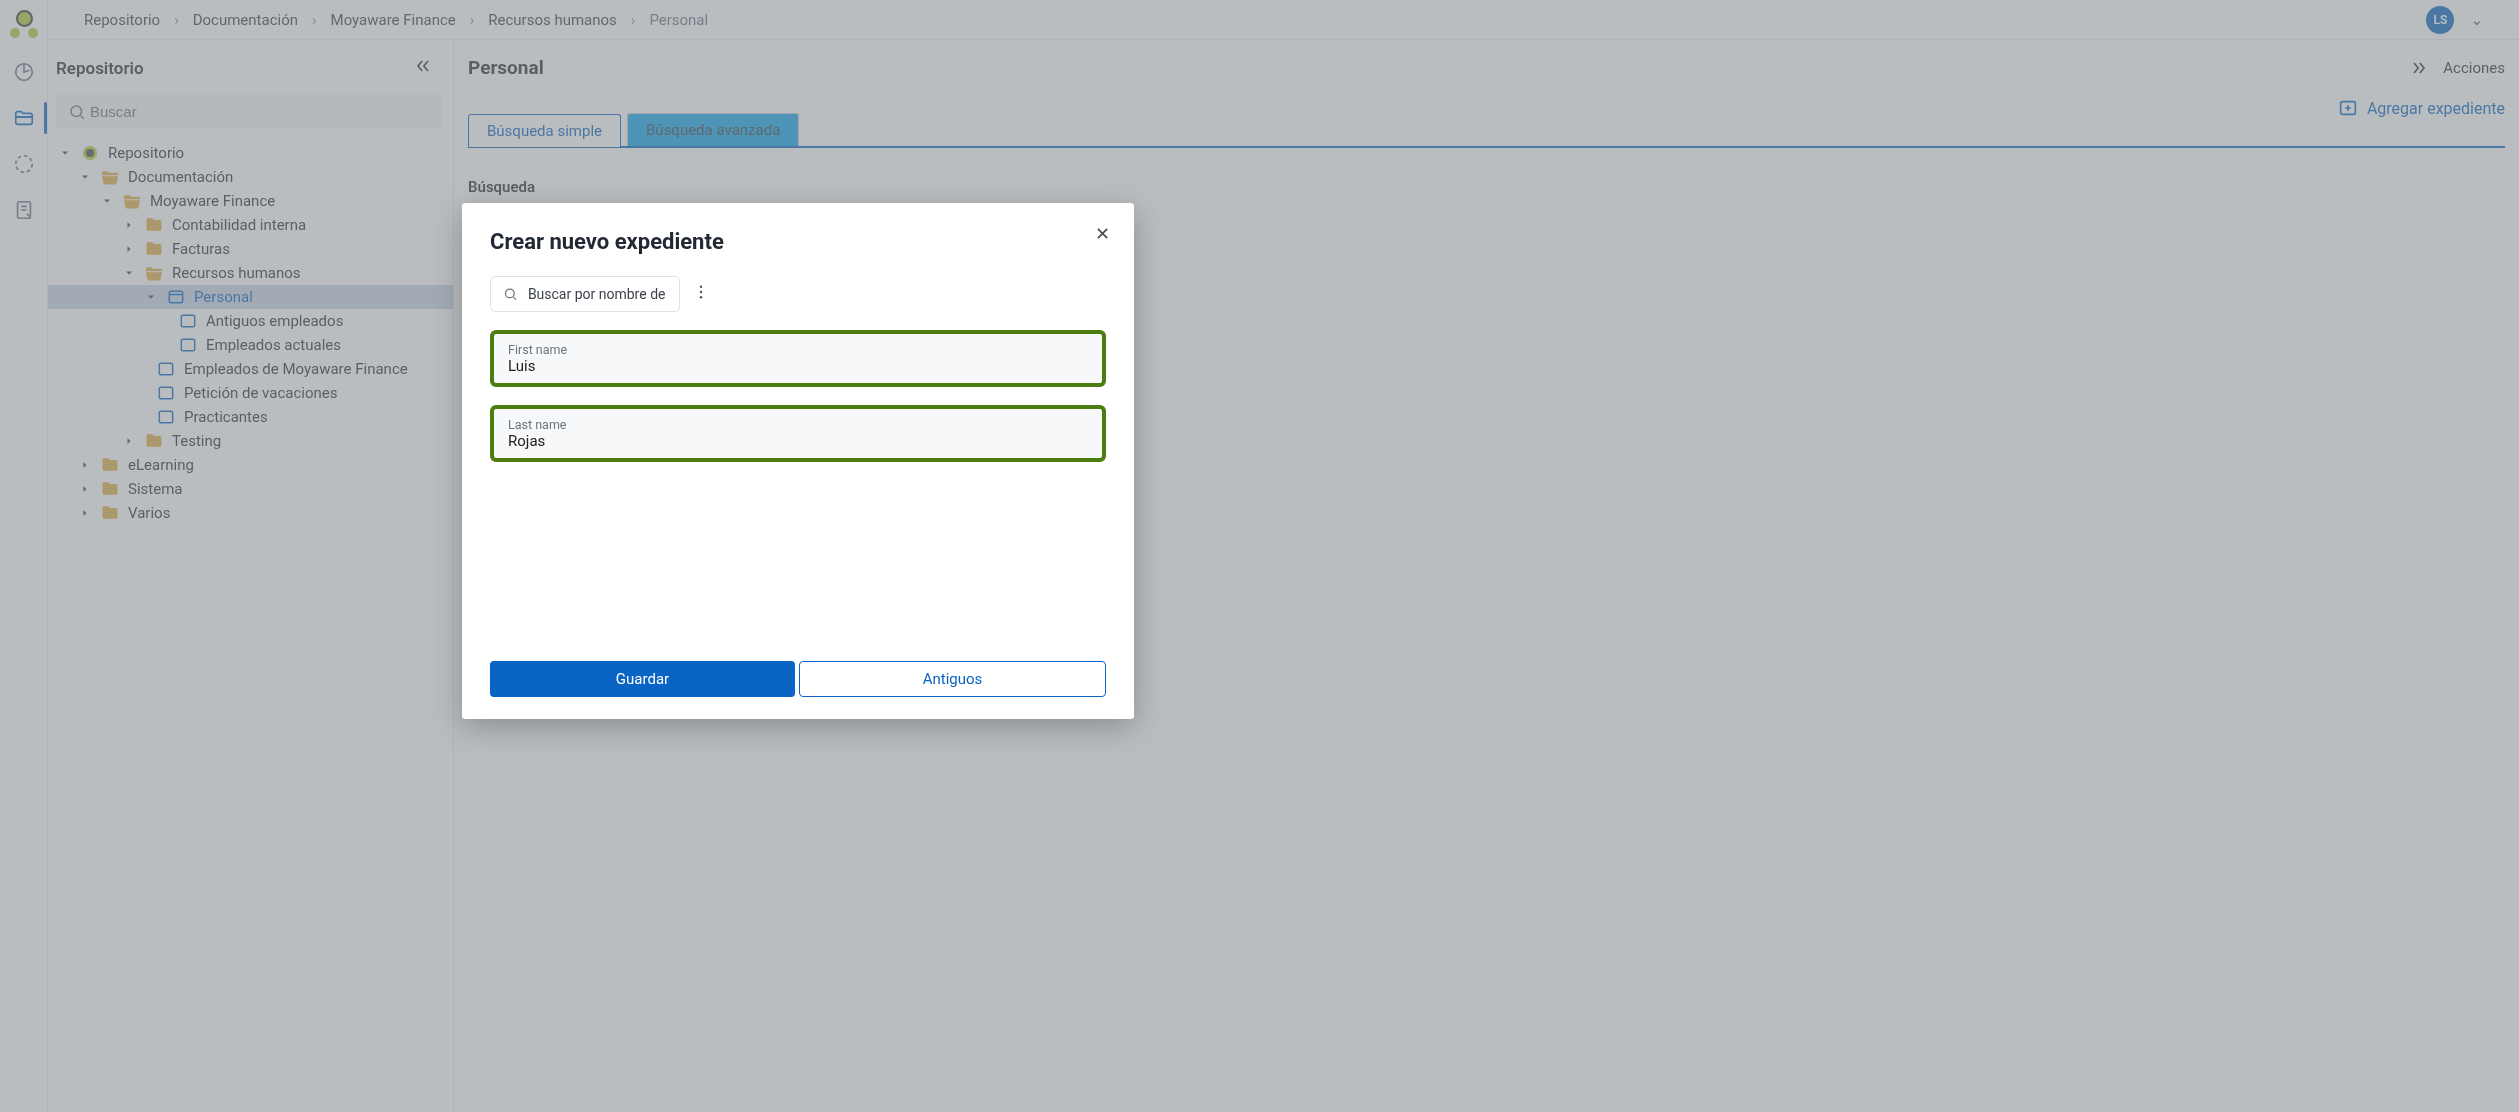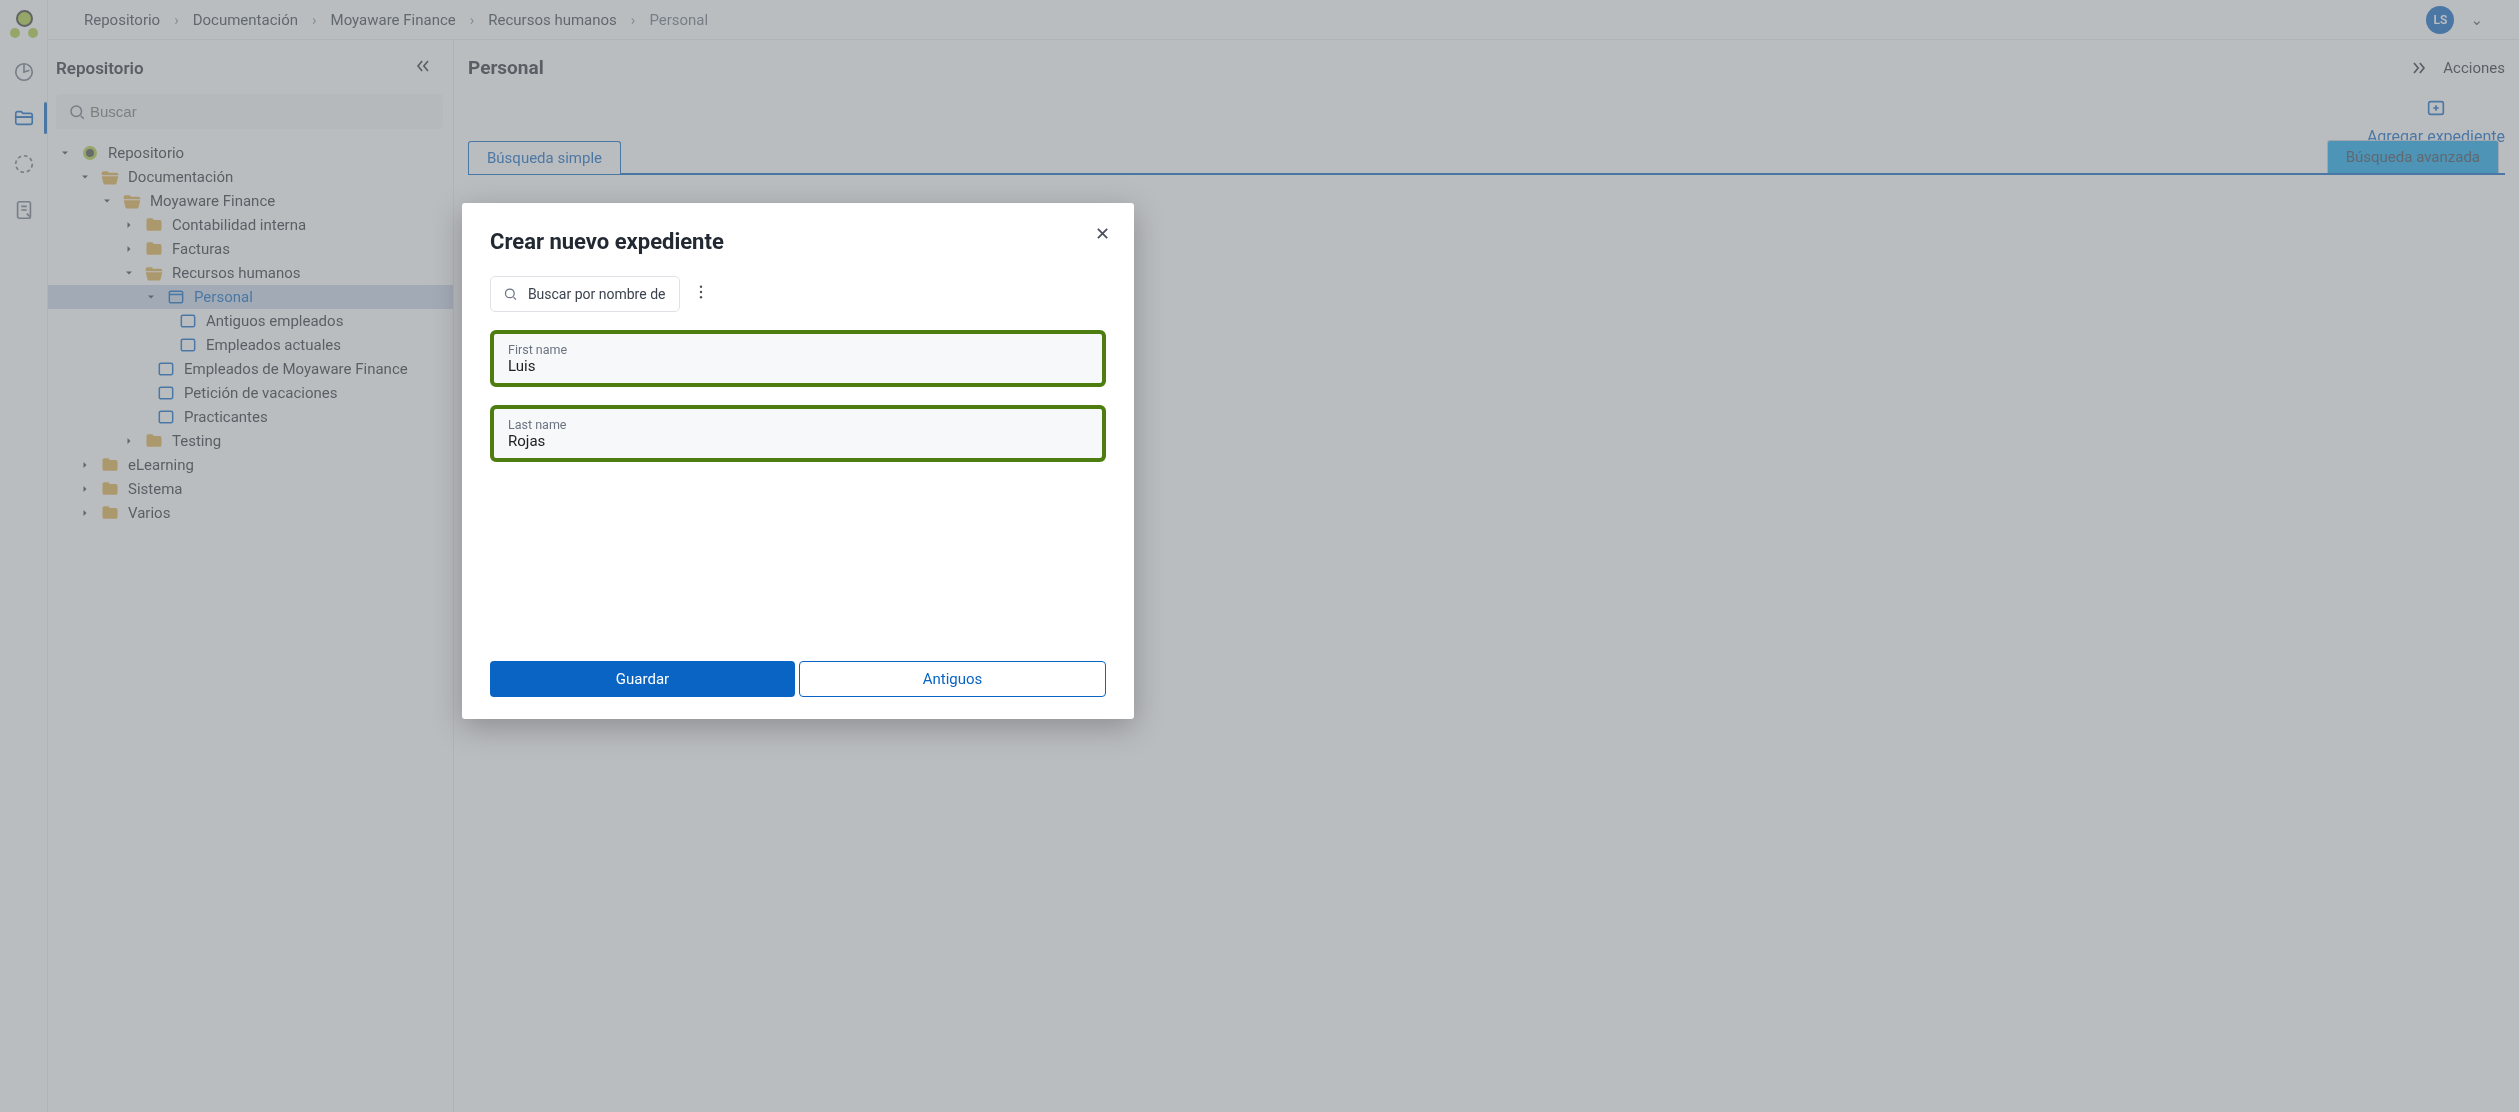--- a/index.html
+++ b/index.html
@@ -61,23 +61,23 @@
   .node.selected .lbl{color:var(--blue);}
   .node.file .lbl{}
   .dot{width:14px;height:14px;border-radius:50%;background:#4a4a4a;border:3px solid #aecd3e;}
   
   .main{flex:1;padding:16px 14px;display:flex;flex-direction:column;position:relative;}
   .main-top{display:flex;align-items:center;justify-content:space-between;}
   .main-top-left{display:flex;align-items:center;gap:14px;}
   .main-top h1{margin:0;font-size:19px;}
   .actions-head{display:flex;align-items:center;gap:14px;}
   .actions-head svg{width:20px;height:20px;}
-  .add-link{display:flex;align-items:center;gap:8px;color:var(--blue);font-size:16px;margin-top:18px;align-self:flex-end;flex-direction:column;}
+  .add-link{display:flex;align-items:center;gap:8px;color:var(--blue);font-size:16px;margin-top:18px;align-self:flex-end;}
   .add-link svg{width:22px;height:22px;}
-  .tabs{display:flex;margin-top:12px;border-bottom:2px solid var(--blue);justify-content:space-between;}
+  .tabs{display:flex;margin-top:12px;border-bottom:2px solid var(--blue);}
   .tab{border:1px solid var(--panel-border);border-bottom:none;padding:7px 18px;font-size:15px;color:#3c434d;background:#0ea5e9;margin-right:6px;border-radius:3px 3px 0 0;}
   .tab.active{background:#fff;color:var(--blue);border-color:var(--blue);position:relative;top:1px;}
   .section-label{font-weight:600;margin-top:30px;font-size:15px;}
   .filter-input{margin-top:14px;border:1px solid var(--panel-border);border-radius:4px;display:flex;align-items:center;gap:12px;padding:10px 14px;width:560px;}
   .filter-input svg{width:20px;height:20px;color:#6b7481;}
   .cat-box{margin-top:14px;border:1px solid var(--panel-border);border-radius:4px;display:flex;align-items:center;gap:12px;padding:10px 14px;width:62px;height:50px;justify-content:center;}
   .cat-box svg{width:26px;height:26px;color:var(--blue);}
   
   .overlay{position:absolute;inset:0;background:var(--overlay);display:flex;align-items:flex-start;justify-content:flex-start;}
   .modal{position:absolute;left:462px;top:170px;width:672px;height:516px;background:#fff;border-radius:3px;box-shadow:0 8px 30px rgba(0,0,0,0.25);padding:26px 28px 22px 28px;display:flex;flex-direction:column;margin-top:33px;}

